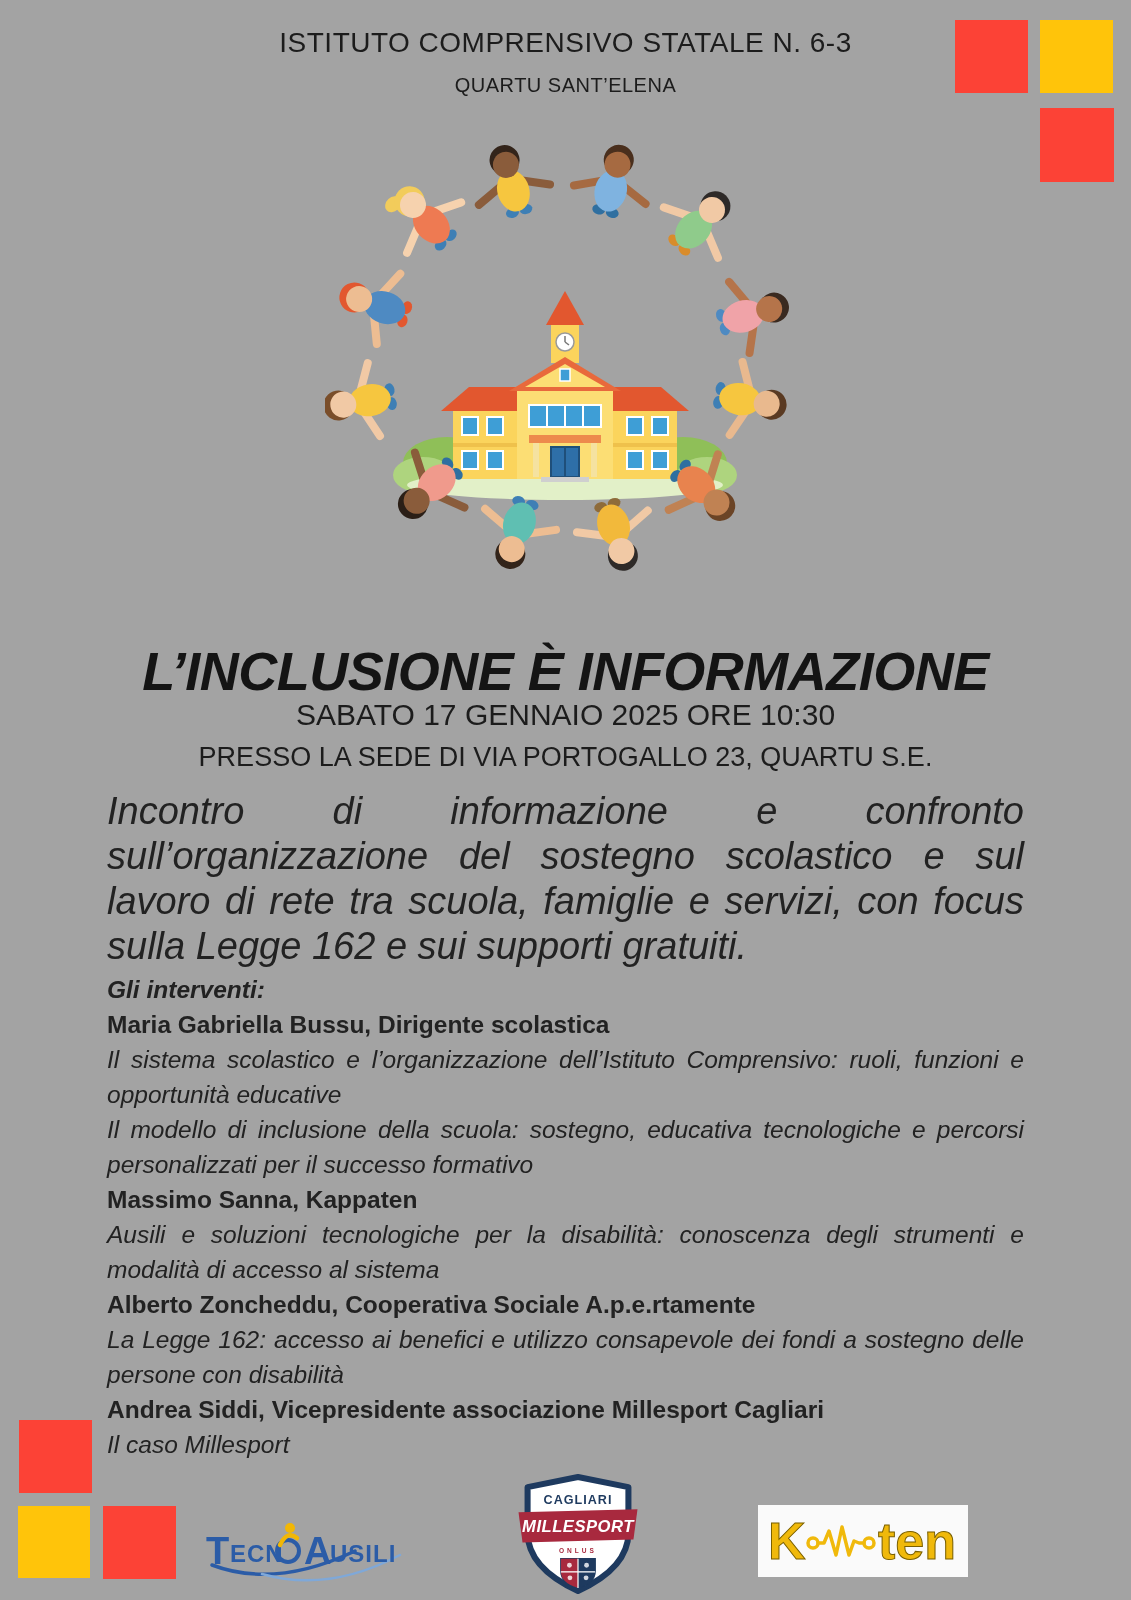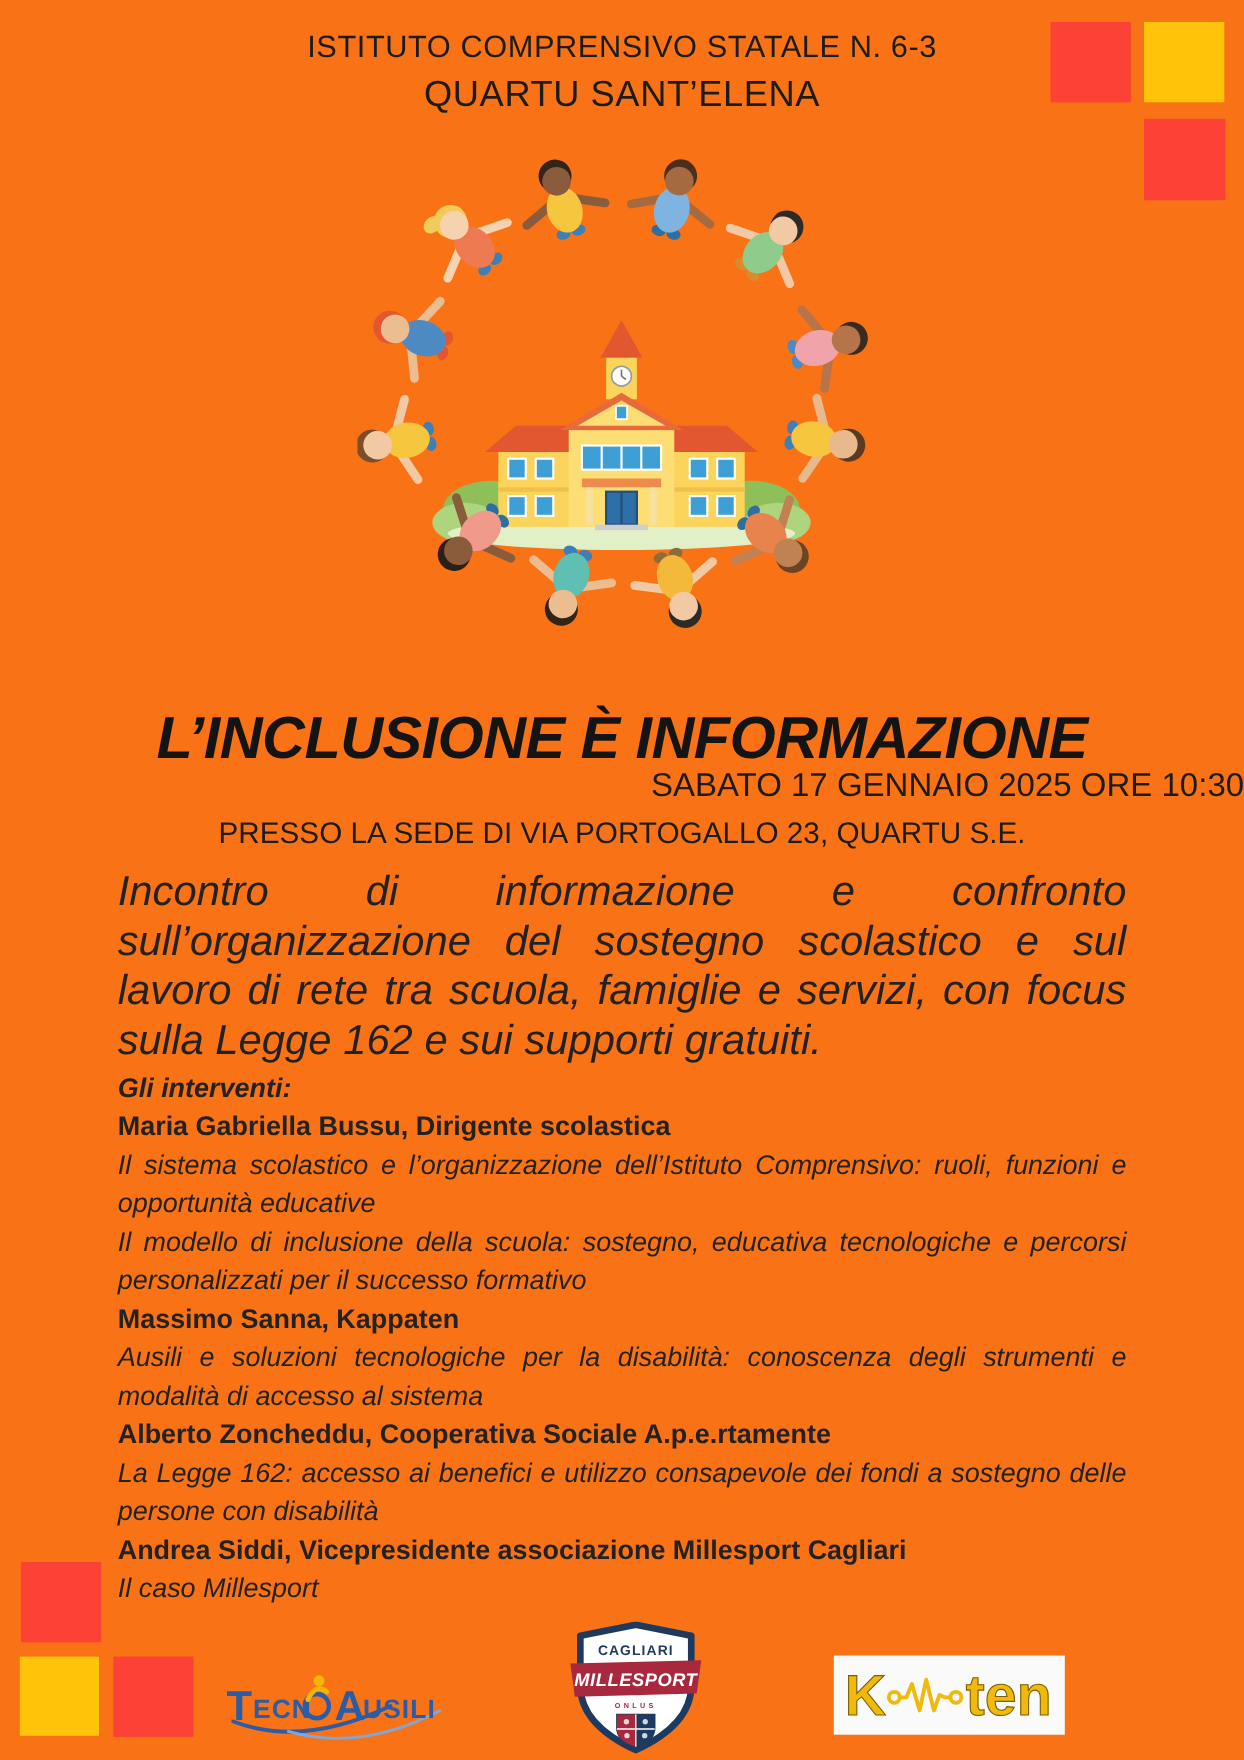--- a/index.html
+++ b/index.html
@@ -1,37 +1,37 @@
 <!DOCTYPE html>
 <html><head>
 <meta charset="utf-8">
 <style>
   html,body{margin:0;padding:0;background:#ffffff;}
   body{width:1131px;height:1600px;font-family:"Liberation Sans",sans-serif;color:#1c1c1c;overflow:hidden;}
-  .page{position:relative;width:1131px;height:1600px;background:#f97316;overflow:hidden;}
+  .page{position:relative;width:1131px;height:1600px;background:#a3a3a3;overflow:hidden;}
 
   
   .header{position:absolute;top:22px;left:0;width:100%;text-align:center;}
   .header .l1{font-size:28px;font-weight:500;letter-spacing:.5px;line-height:42px;margin:0;}
-  .header .l2{font-size:33px;font-weight:500;letter-spacing:.5px;line-height:42px;margin:0;}
+  .header .l2{font-size:20px;font-weight:500;letter-spacing:.5px;line-height:42px;margin:0;}
 
   
   .sq{position:absolute;}
 
   
   .illus{position:absolute;left:325px;top:132px;width:480px;height:462px;}
   .arm{stroke:var(--skin);stroke-width:8;stroke-linecap:round;}
   .shoe{fill:var(--shoe);}
   .shirt{fill:var(--shirt);}
   .hair{fill:var(--hair);}
   .skinc{fill:var(--skin);}
 
   
   .title{position:absolute;top:638px;left:0;width:100%;text-align:center;font-size:54px;line-height:66px;font-weight:bold;font-style:italic;letter-spacing:-.5px;color:#141414;margin:0;}
-  .datetime{position:absolute;top:697px;left:0;width:100%;text-align:right;font-size:30px;line-height:36px;margin:0;color:#1c1c1c;}
+  .datetime{position:absolute;top:697px;left:0;width:100%;text-align:center;font-size:30px;line-height:36px;margin:0;color:#1c1c1c;}
   .location{position:absolute;top:741px;left:0;width:100%;text-align:center;font-size:27px;line-height:33px;margin:0;color:#1c1c1c;}
 
   
   .desc{position:absolute;left:107px;top:789px;width:917px;font-size:38px;line-height:45px;font-weight:normal;font-style:italic;text-align:justify;text-align-last:left;margin:0;color:#222;}
 
   
   .speakers{position:absolute;left:107px;top:972px;width:917px;font-size:24.5px;line-height:35px;color:#222;}
   .speakers p{margin:0;}
   .sp-head{font-weight:bold;font-style:italic;}
   .sp-name{font-weight:bold;}

